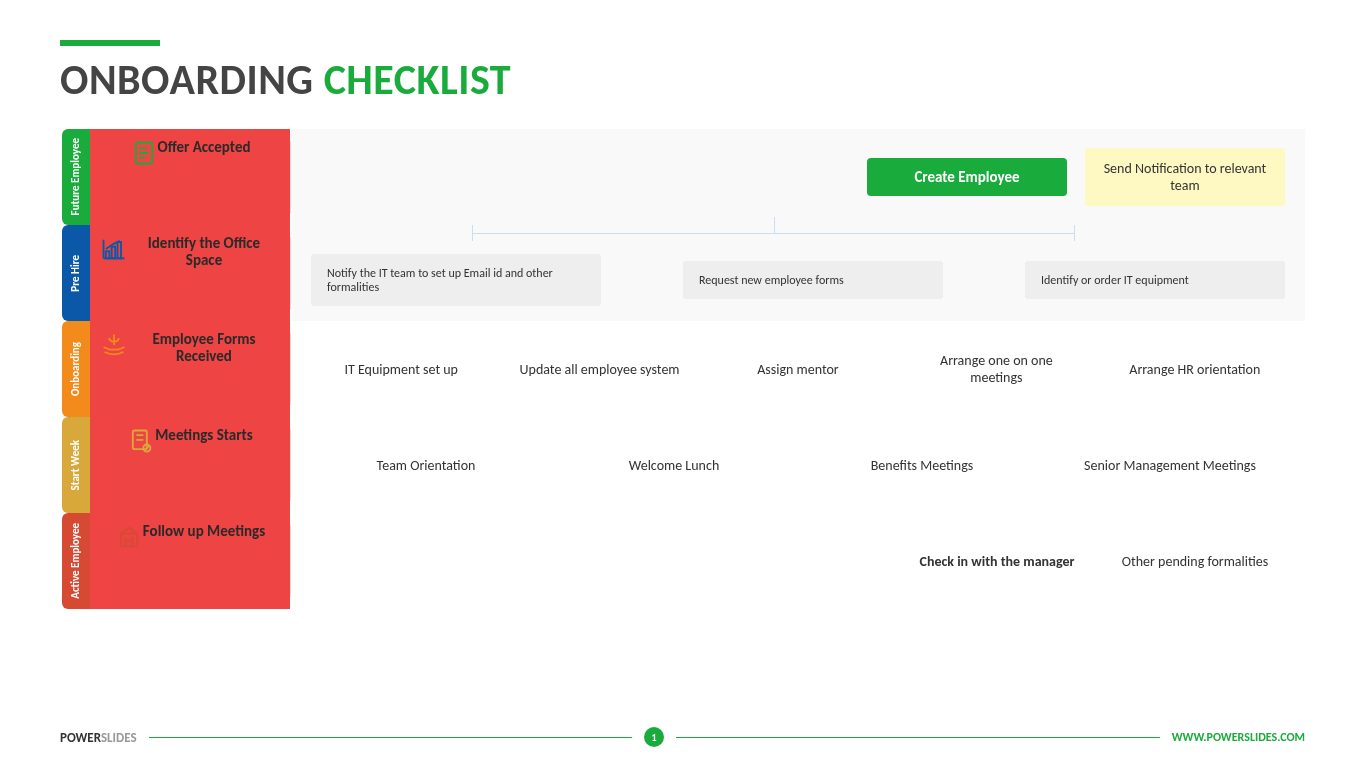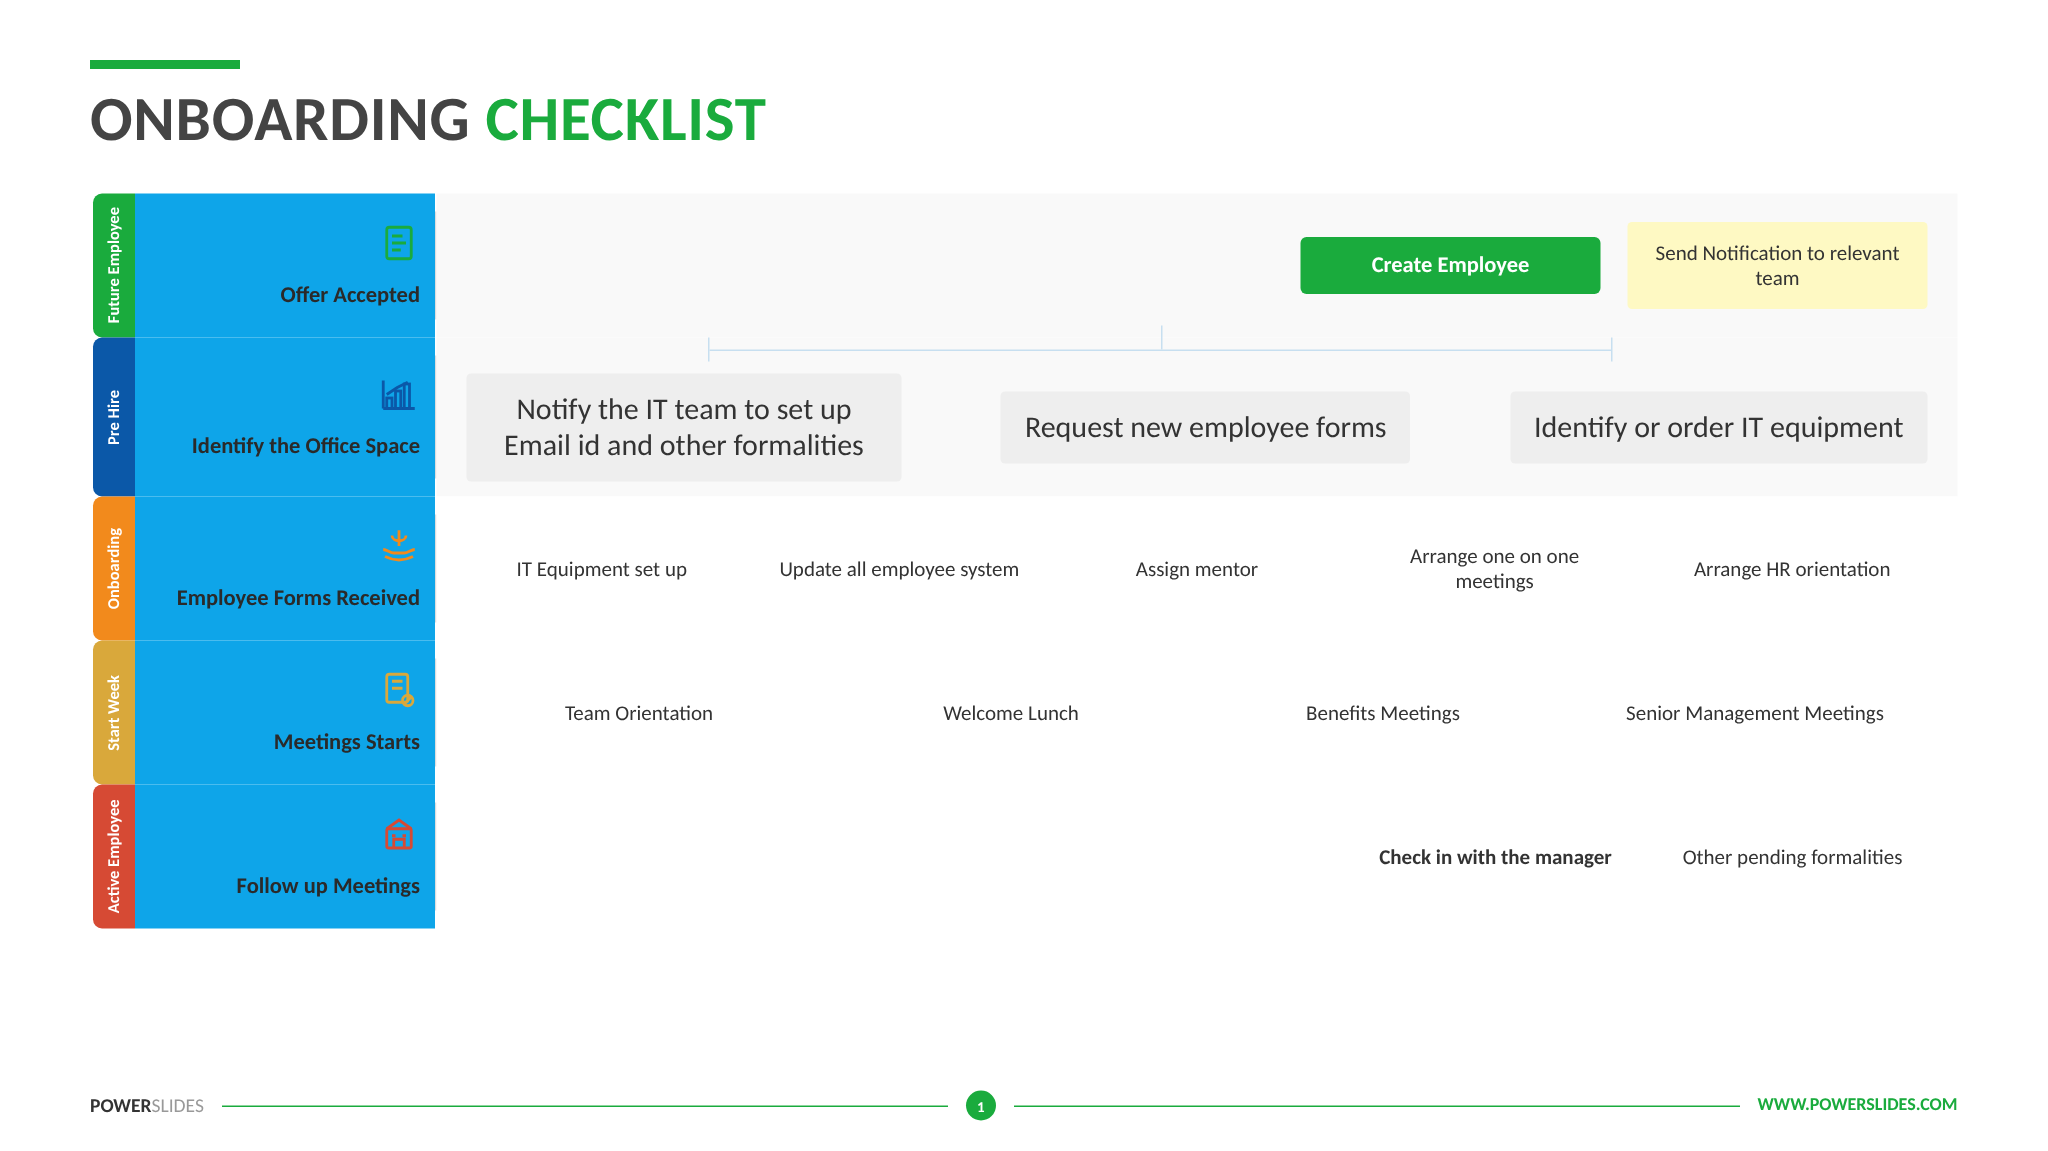--- a/index.html
+++ b/index.html
@@ -11,37 +11,37 @@
 .title .t2{color:#1aab3d;}
 .rows{margin-top:24px;border-left:2px solid transparent;}
 .row{display:flex;align-items:stretch;min-height:96px;position:relative;}
 .tab{width:28px;display:flex;align-items:center;justify-content:center;color:#fff;font-size:11px;font-weight:600;border-radius:6px 0 0 6px;}
 .tab span{writing-mode:vertical-rl;transform:rotate(180deg);text-align:center;line-height:1.1;}
 .tab.green{background:#1aab3d;}
 .tab.blue{background:#0b58a8;}
 .tab.orange{background:#f28a1c;}
 .tab.yellow{background:#d9a83b;}
 .tab.red{background:#d64a34;}
-.core{width:200px;background:#0ea5e9;display:flex;flex-direction:column;align-items:flex-end;justify-content:center;padding:10px;text-align:center;position:relative;}
+.core{width:200px;background:#ef4444;display:flex;flex-direction:row;align-items:flex-start;justify-content:center;padding:10px;text-align:center;position:relative;}
 .core .icon{font-size:26px;margin-bottom:6px;}
 .core .label{font-size:15px;font-weight:700;color:#2a2a2a;line-height:1.15;}
 .divider{width:1px;background:#ddd;margin:12px 0;}
 .content{flex:1;background:#f9f9f9;display:flex;align-items:center;padding:10px 20px;gap:18px;flex-wrap:wrap;justify-content:flex-end;}
 .btn-green{background:#1aab3d;color:#fff;font-weight:700;font-size:15px;padding:10px 30px;border-radius:4px;text-align:center;min-width:200px;}
 .box-grey{background:#fef9c3;font-size:14px;color:#333;padding:12px 18px;border-radius:3px;text-align:center;max-width:200px;}
-.task-wide{background:#eeeeee;font-size:20px;color:#333;padding:12px 16px;border-radius:3px;text-align:center;min-width:260px;}
+.task-wide{background:#eeeeee;font-size:12px;color:#333;padding:12px 16px;border-radius:3px;text-align:left;min-width:260px;}
 .task-plain{font-size:14px;color:#333;text-align:center;flex:1;min-width:140px;padding:6px 8px;}
 .connector-bar{position:absolute;top:0;left:410px;right:230px;height:16px;border:1px solid #c7dff0;border-bottom:none;border-top:none;}
 .connector-bar::before{content:"";position:absolute;left:0;right:0;top:8px;height:1px;background:#c7dff0;}
 .connector-bar .mid{position:absolute;left:50%;top:-8px;width:1px;height:16px;background:#c7dff0;}
 .row.prehire .content{padding-top:24px;}
 .row.onboarding .content, .row.startweek .content, .row.active .content{background:#fff;}
 .footer{position:absolute;bottom:20px;left:60px;right:60px;display:flex;align-items:center;gap:12px;}
 .footer .brand{font-size:13px;font-weight:700;color:#333;}
-.footer .brand .light{color:#999;font-weight:400;}
+.footer .brand .light{color:#999;font-weight:700;}
 .footer .line{flex:1;height:1px;background:#1aab3d;}
 .footer .pagenum{width:20px;height:20px;border-radius:50%;background:#1aab3d;color:#fff;font-size:10px;display:flex;align-items:center;justify-content:center;font-weight:700;}
 .footer .url{font-size:12px;font-weight:700;color:#1aab3d;}
 .icon.green{color:#1aab3d;}
 .icon.blue{color:#0b58a8;}
 .icon.orange{color:#f28a1c;}
 .icon.yellow{color:#d9a83b;}
 .icon.red{color:#d64a34;}
 .content.r2{justify-content:space-between;}
 .content.r3, .content.r4{}

